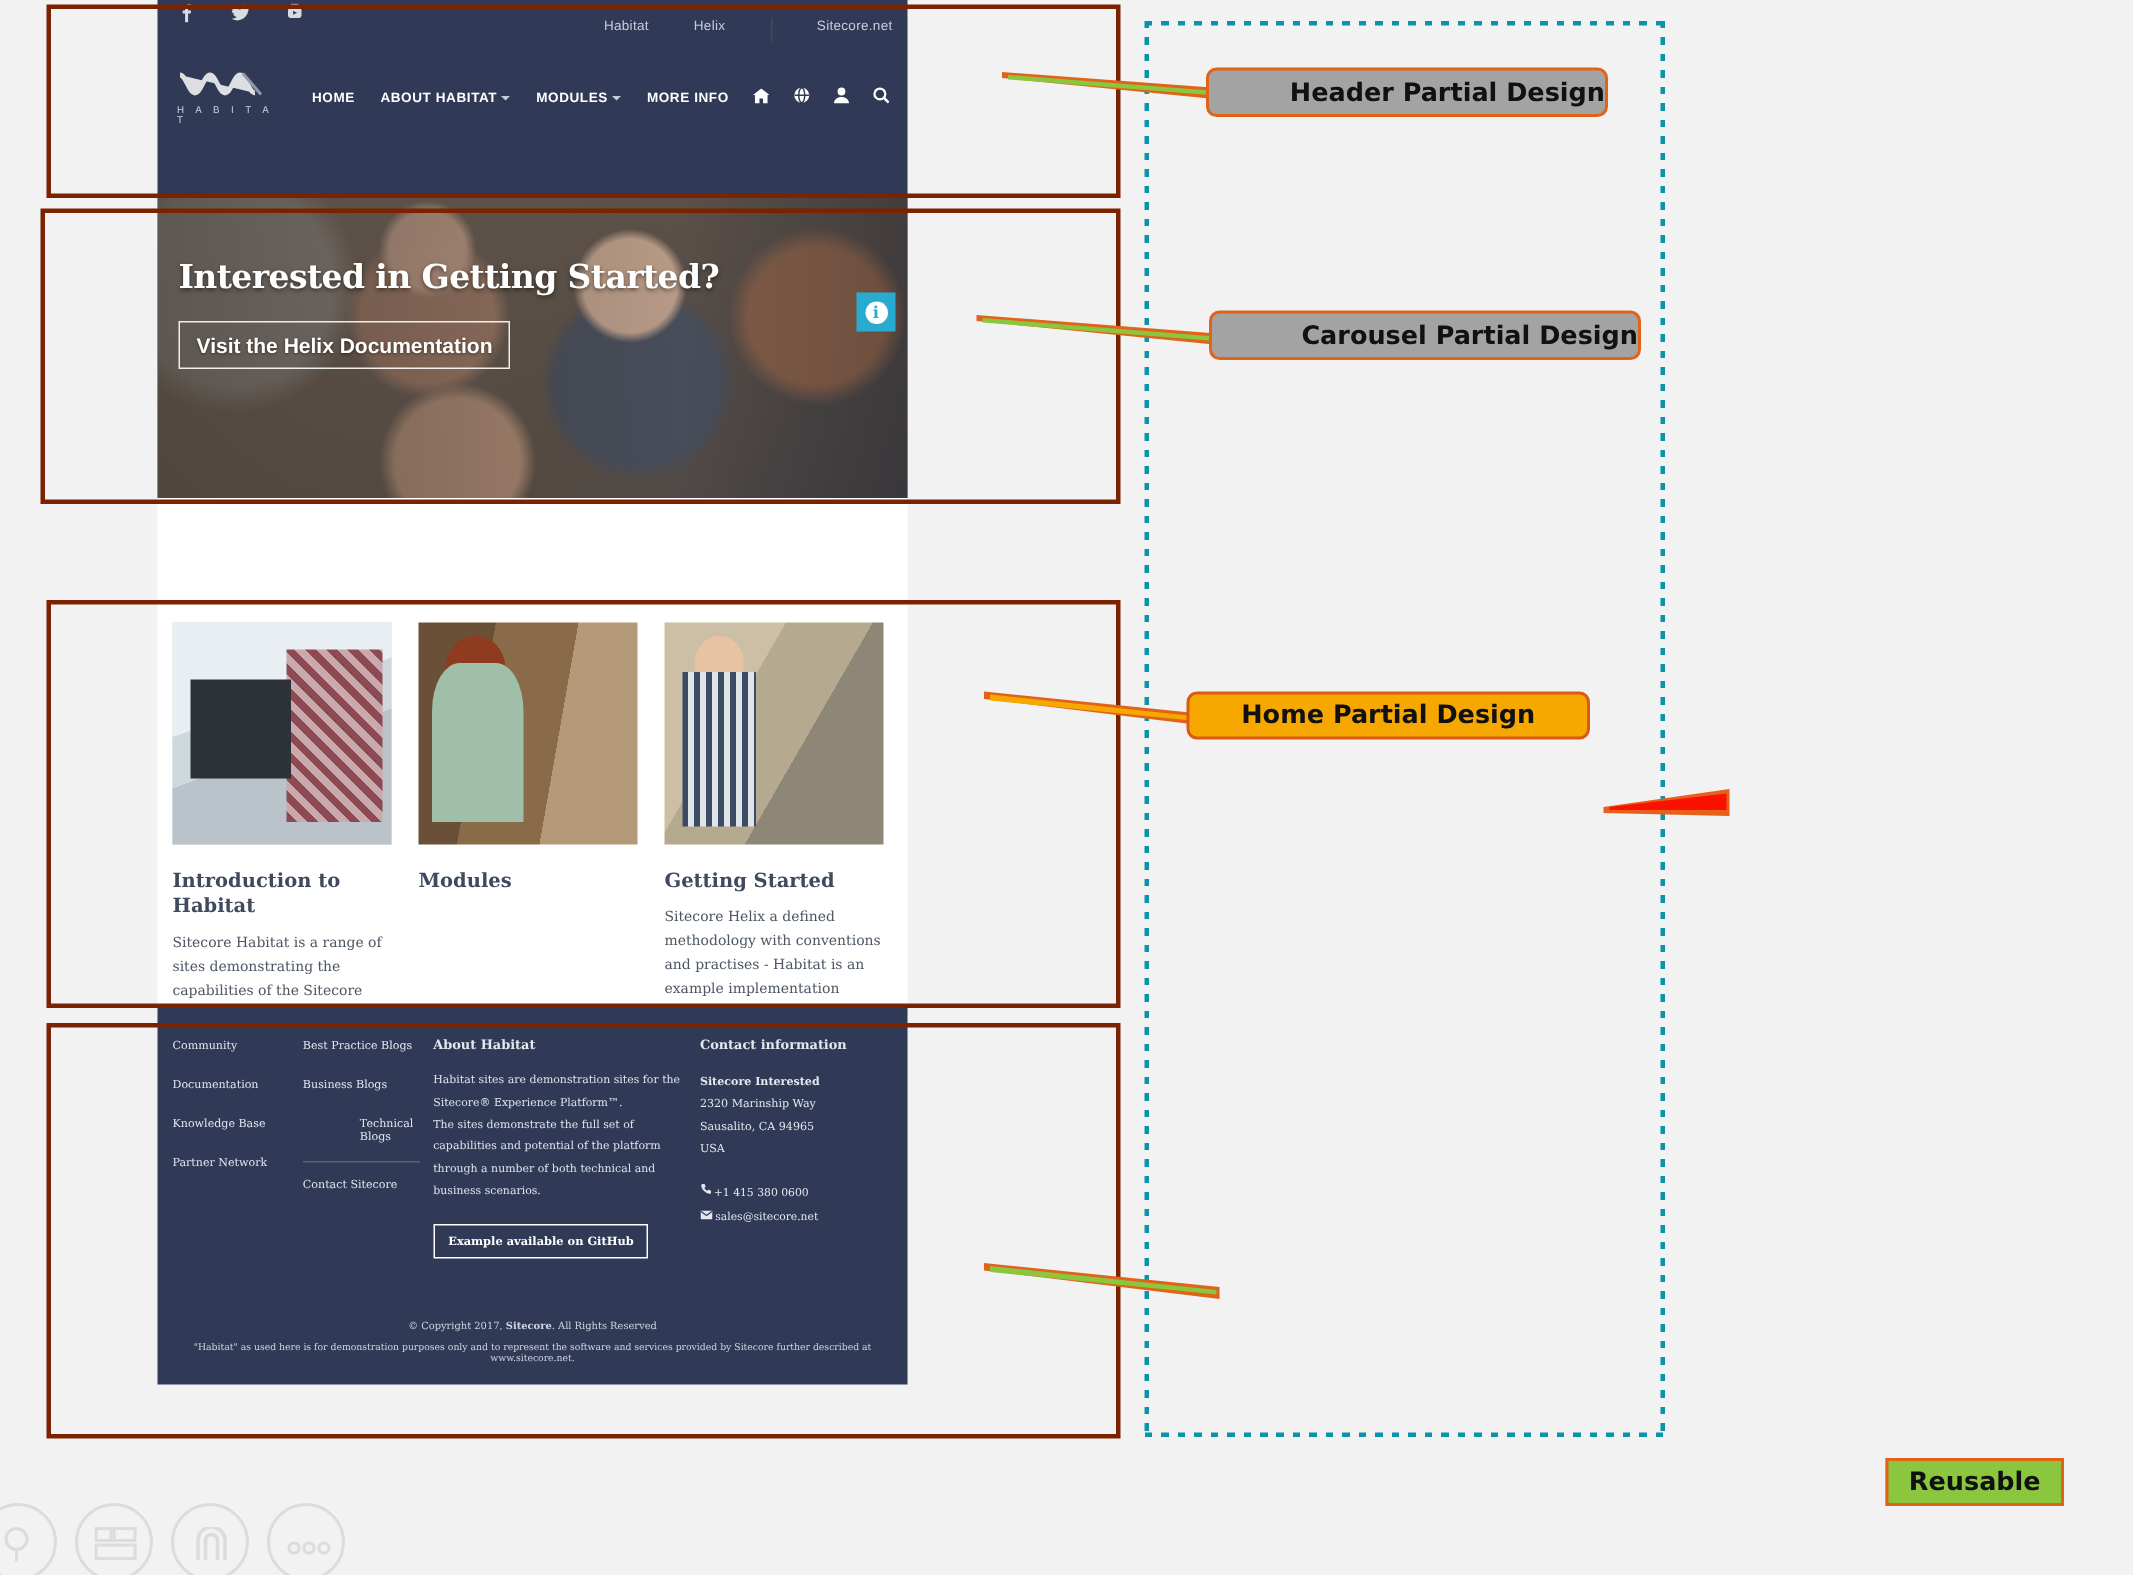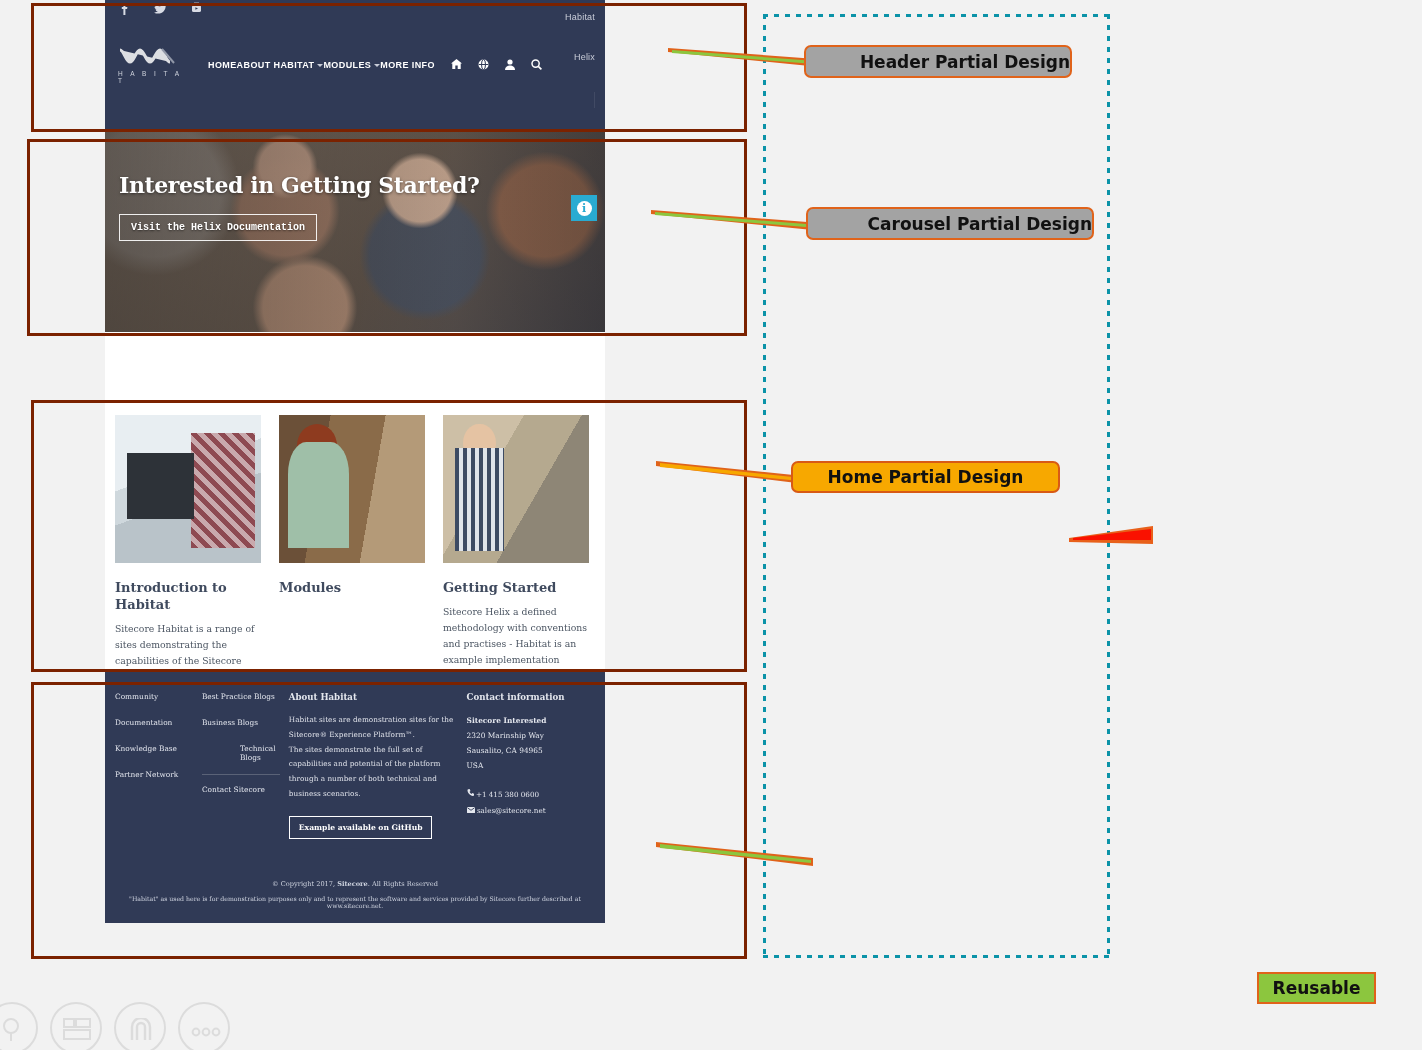--- a/index.html
+++ b/index.html
@@ -11,28 +11,28 @@
   }
   #root { position: relative; width: 1422px; height: 1050px; background: #f2f2f2; }
 
   
   .site { position: absolute; left: 105px; top: 0; width: 500px; }
 
   
   .site-header { background: #303a56; width: 500px; height: 130px; position: relative; }
   .social-row { position: absolute; left: 12px; top: 2px; display: flex; gap: 22px; color: #d8dbe4; }
   .social-row .ico { font-size: 13px; line-height: 16px; width: 14px; text-align: center; }
-  .toplinks { position: absolute; right: 10px; top: 12px; display: flex; align-items: flex-end; gap: 30px; flex-direction: column; }
+  .toplinks { position: absolute; right: 10px; top: 12px; display: flex; align-items: flex-start; gap: 30px; }
   .toplinks a { color: #c9cdd9; font-size: 9px; text-decoration: none; letter-spacing: .2px; }
   .toplinks .vsep { width: 1px; height: 16px; background: #51597180; display:block; }
   .nav-row { position: absolute; left: 0; top: 48px; width: 100%; height: 34px; display: flex; align-items: center; }
   .brand { margin-left: 13px; width: 68px; }
   .brand .logo-mark { font-size: 20px; letter-spacing: -3px; color: #fff; font-weight: 700; font-family: "DejaVu Sans", sans-serif; line-height: 16px; opacity: .92; }
   .brand .logo-text { font-size: 6.5px; letter-spacing: 3px; color: #cfd3dd; margin-top: 2px; }
-  .nav { display: flex; align-items: center; margin-left: 22px; }
+  .nav { display: flex; align-items: center; gap: 17px; margin-left: 22px; }
   .nav a { color: #ffffff; font-size: 9px; font-weight: 700; letter-spacing: .4px; text-decoration: none; white-space: nowrap; }
   .caret { display:inline-block; margin-left:3px; border-left:3px solid transparent; border-right:3px solid transparent; border-top:3.5px solid #c8ccd8; vertical-align: middle; }
   .nav-icons { display: flex; align-items: center; gap: 16px; margin-left: 16px; color: #fff; font-size: 10px; }
 
   
   .carousel { position: relative; width: 500px; height: 202px; overflow: hidden;
       background: linear-gradient(90deg,#6b6259 0%,#8d7a6a 22%,#7c6a5c 45%,#5e5a5c 70%,#4e4a4e 100%); }
   .carousel .photo { position:absolute; inset:0;
      background:
        radial-gradient(circle at 36% 18%, rgba(226,185,160,.95) 0 7%, transparent 9%),
@@ -42,21 +42,21 @@
        radial-gradient(circle at 88% 40%, rgba(160,112,86,.95) 0 10%, transparent 13%),
        radial-gradient(circle at 40% 88%, rgba(214,170,142,.9) 0 12%, transparent 15%),
        radial-gradient(circle at 10% 30%, rgba(190,185,180,.55) 0 14%, transparent 18%),
        linear-gradient(120deg,#9a8b7c,#6e6156 55%,#4a4a52);
   }
   .carousel .scrim { position:absolute; inset:0; background: linear-gradient(90deg, rgba(30,25,22,.55), rgba(30,25,22,.22) 70%, rgba(30,25,22,.38)); }
   .carousel .cs-inner { position: absolute; left: 14px; top: 42px; right: 10px; color: #fff; }
   .cs-title { font-family: "DejaVu Serif", serif; font-weight: 700; font-size: 22px; letter-spacing: -.4px; text-shadow: 0 1px 3px rgba(0,0,0,.5); }
   .cs-body { font-family: "DejaVu Serif", serif; font-weight: 700; font-size: 10.2px; line-height: 21px; margin-top: 14px; text-shadow: 0 1px 3px rgba(0,0,0,.55); }
   .cs-btn { display: inline-block; margin-top: 16px; padding: 7px 11px; border: 1.5px solid rgba(255,255,255,.9);
-            font-family: Liberation Mono, monospace; font-weight: 700; font-size: 10px; color: #fff; text-shadow: 0 1px 2px rgba(0,0,0,.5); }
+            font-family: Liberation Sans, sans-serif; font-weight: 700; font-size: 14px; color: #fff; text-shadow: 0 1px 2px rgba(0,0,0,.5); }
   .info-badge { position: absolute; right: 8px; top: 65px; width: 26px; height: 26px; background: #29abd1; display: flex; align-items: center; justify-content: center; }
   .info-badge .dot { width: 15px; height: 15px; border-radius: 50%; background: #fff; color: #29abd1; font-weight: 700; font-size: 11px; font-family: "DejaVu Serif", serif; display: flex; align-items: center; justify-content: center; line-height: 1; }
 
   
   .white-gap { width: 500px; height: 68px; background: #fff; }
 
   
   .cards-wrap { width: 500px; background: #fff; padding: 15px 10px 0 10px; display: flex; gap: 18px; height: 270px; overflow: hidden; }
   .card { width: 146px; }
   .card .thumb { width: 146px; height: 148px; }

